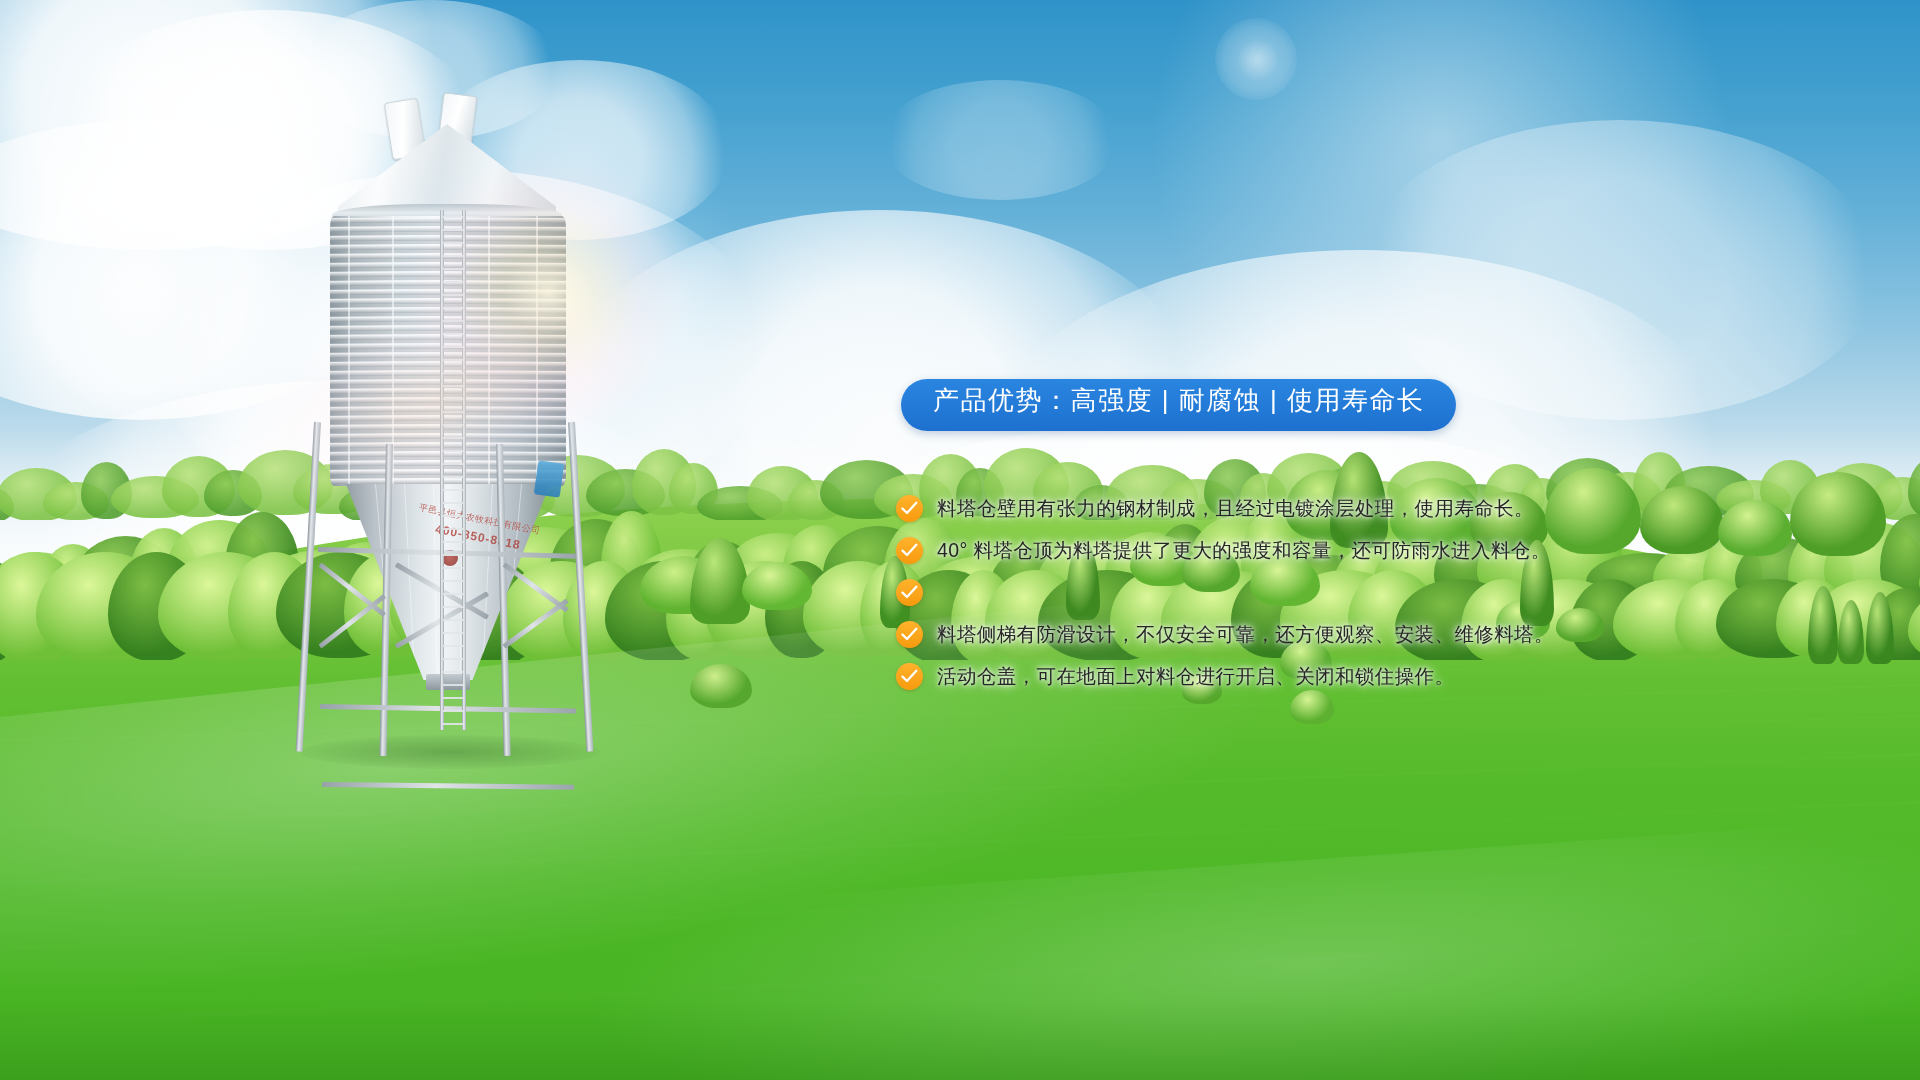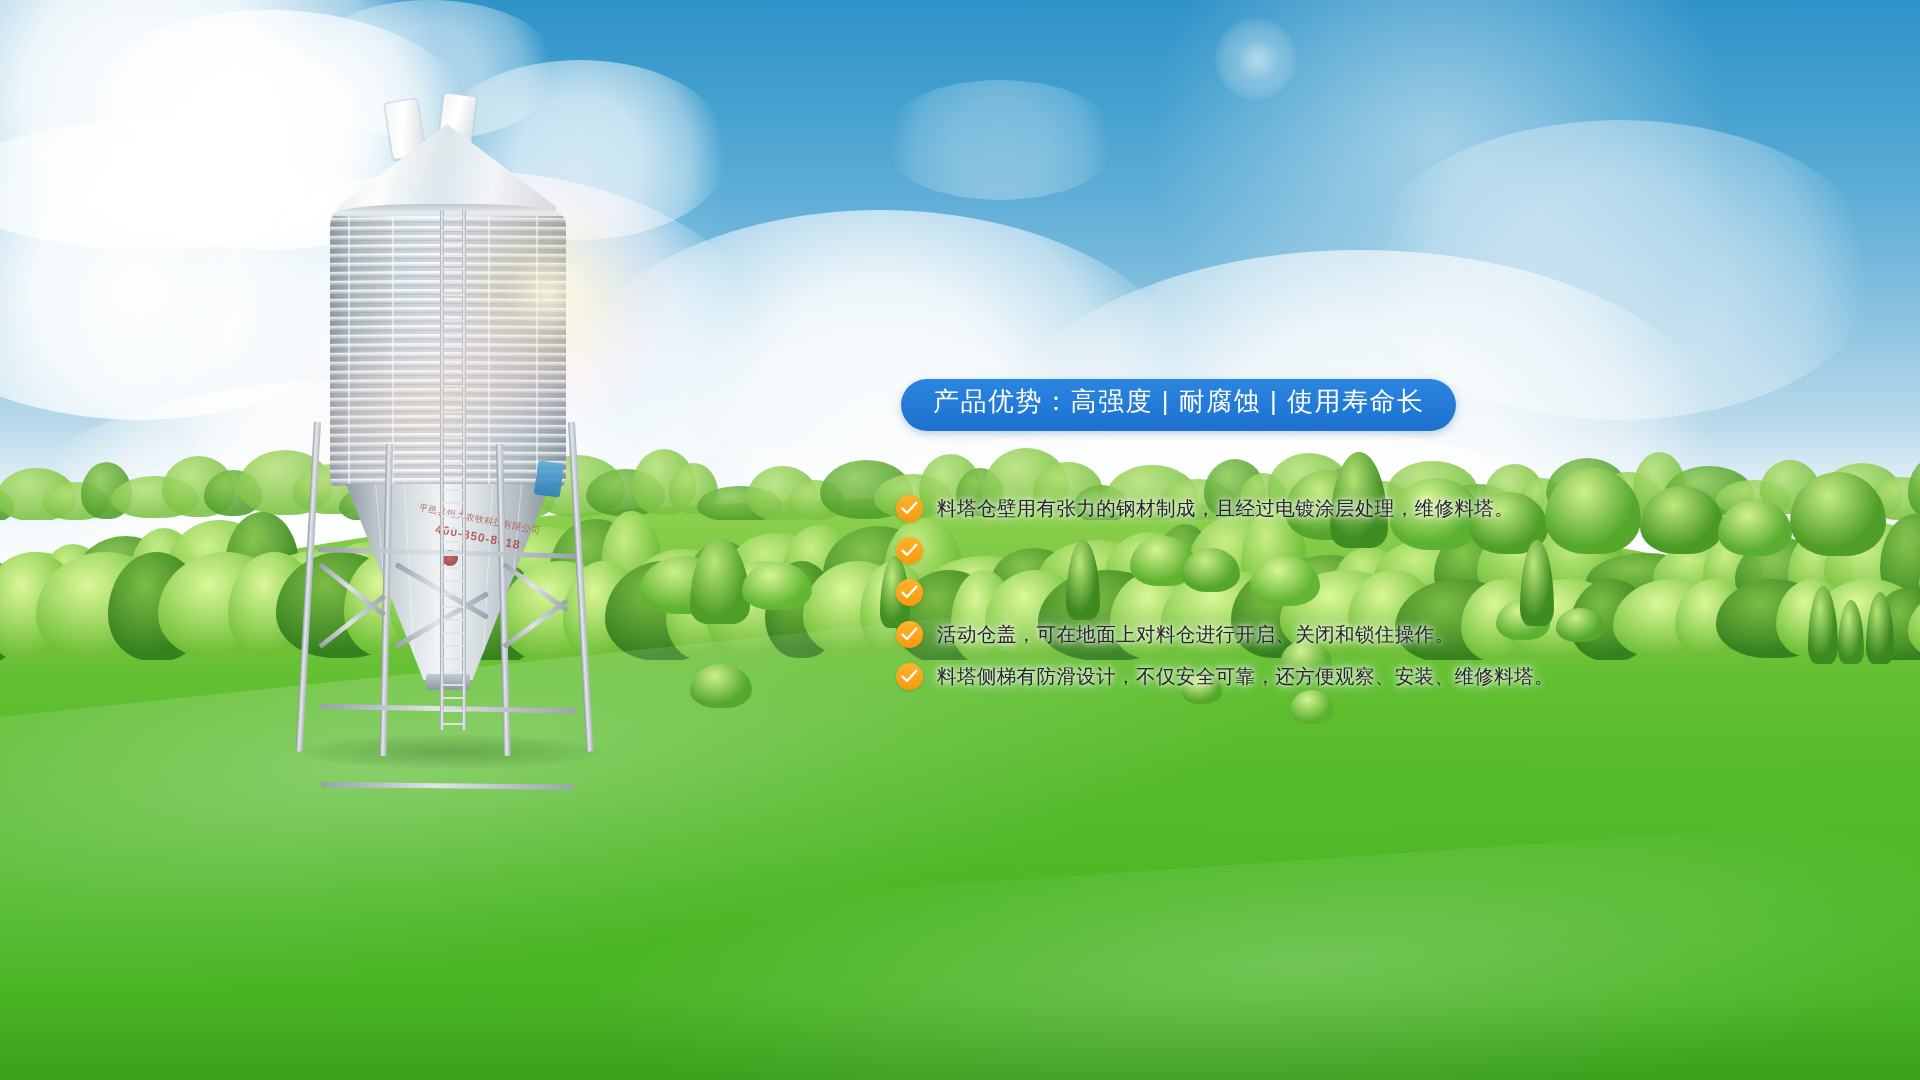--- a/index.html
+++ b/index.html
@@ -115,22 +115,22 @@
   .big-title{font-size:66px;font-weight:700;color:#1a72d4;letter-spacing:3px;line-height:1;
     font-family:"DejaVu Sans","Liberation Sans",sans-serif;
     -webkit-text-stroke:6px #ffffff;paint-order:stroke fill;
     text-shadow:2px 3px 5px rgba(60,90,120,.30);}
   .title-sep{width:2px;height:64px;background:#9aa7b2;margin:8px 26px 0 26px;}
   .co-block{padding-top:6px;}
   .co-name{font-size:25px;font-weight:700;color:#5d6b77;letter-spacing:2px;white-space:nowrap;}
   .co-en{margin-top:10px;font-size:15px;font-weight:700;color:#8d9aa5;letter-spacing:2.6px;white-space:nowrap;}
 
   .pill{position:absolute;left:901px;top:379px;height:52px;border-radius:26px;
-    background:linear-gradient(#2a86e0,#1d70cf);display:flex;align-items:flex-end;
-    padding:12px 32px;box-shadow:0 3px 8px rgba(20,70,130,.25);}
+    background:linear-gradient(#2a86e0,#1d70cf);display:flex;align-items:flex-start;
+    padding:4px 32px;box-shadow:0 3px 8px rgba(20,70,130,.25);}
   .pill-txt{color:#fff;font-size:26px;font-weight:400;letter-spacing:1.5px;white-space:nowrap;}
 
   .bullets{position:absolute;left:896px;top:487px;width:720px;}
   .bullet{display:flex;align-items:center;height:42px;}
   .chk{flex:0 0 auto;width:27px;height:27px;border-radius:50%;margin-right:14px;
     background:linear-gradient(#ffb32c,#f79a0d);position:relative;
     box-shadow:0 1px 3px rgba(120,70,0,.28);}
   .chk svg{position:absolute;left:5px;top:6px;}
   .btxt{font-size:19.5px;color:#262626;letter-spacing:.4px;white-space:nowrap;
     text-shadow:0 0 4px rgba(255,255,255,.95),0 0 9px rgba(255,255,255,.85),0 0 14px rgba(255,255,255,.6);}
@@ -499,47 +499,48 @@
     <span class="pill-txt">产品优势：高强度 | 耐腐蚀 | 使用寿命长</span>
   </div>
 
   <div class="bullets" id="bullets">
       <div class="bullet">
         <span class="chk">
           <svg width="17" height="15" viewBox="0 0 17 15">
             <path d="M1.5 7.6 L6 12 L15.3 1.8" fill="none" stroke="#fff" stroke-width="2.3" stroke-linecap="round" stroke-linejoin="round"></path>
           </svg>
         </span>
-        <span class="btxt">料塔仓壁用有张力的钢材制成，且经过电镀涂层处理，维修料塔。</span>
+        <span class="btxt">料塔仓壁用有张力的钢材制成，且经过电镀涂层处理，使用寿命长。</span>
       </div>
       <div class="bullet">
         <span class="chk">
           <svg width="17" height="15" viewBox="0 0 17 15">
             <path d="M1.5 7.6 L6 12 L15.3 1.8" fill="none" stroke="#fff" stroke-width="2.3" stroke-linecap="round" stroke-linejoin="round"></path>
           </svg>
         </span>
+        <span class="btxt">40° 料塔仓顶为料塔提供了更大的强度和容量，还可防雨水进入料仓。</span>
       </div>
       <div class="bullet">
         <span class="chk">
           <svg width="17" height="15" viewBox="0 0 17 15">
             <path d="M1.5 7.6 L6 12 L15.3 1.8" fill="none" stroke="#fff" stroke-width="2.3" stroke-linecap="round" stroke-linejoin="round"></path>
           </svg>
         </span>
+      </div>
+      <div class="bullet">
+        <span class="chk">
+          <svg width="17" height="15" viewBox="0 0 17 15">
+            <path d="M1.5 7.6 L6 12 L15.3 1.8" fill="none" stroke="#fff" stroke-width="2.3" stroke-linecap="round" stroke-linejoin="round"></path>
+          </svg>
+        </span>
+        <span class="btxt">料塔侧梯有防滑设计，不仅安全可靠，还方便观察、安装、维修料塔。</span>
       </div>
       <div class="bullet">
         <span class="chk">
           <svg width="17" height="15" viewBox="0 0 17 15">
             <path d="M1.5 7.6 L6 12 L15.3 1.8" fill="none" stroke="#fff" stroke-width="2.3" stroke-linecap="round" stroke-linejoin="round"></path>
           </svg>
         </span>
         <span class="btxt">活动仓盖，可在地面上对料仓进行开启、关闭和锁住操作。</span>
       </div>
-      <div class="bullet">
-        <span class="chk">
-          <svg width="17" height="15" viewBox="0 0 17 15">
-            <path d="M1.5 7.6 L6 12 L15.3 1.8" fill="none" stroke="#fff" stroke-width="2.3" stroke-linecap="round" stroke-linejoin="round"></path>
-          </svg>
-        </span>
-        <span class="btxt">料塔侧梯有防滑设计，不仅安全可靠，还方便观察、安装、维修料塔。</span>
-      </div>
     </div>
 
 </div>
 
 </body></html>

